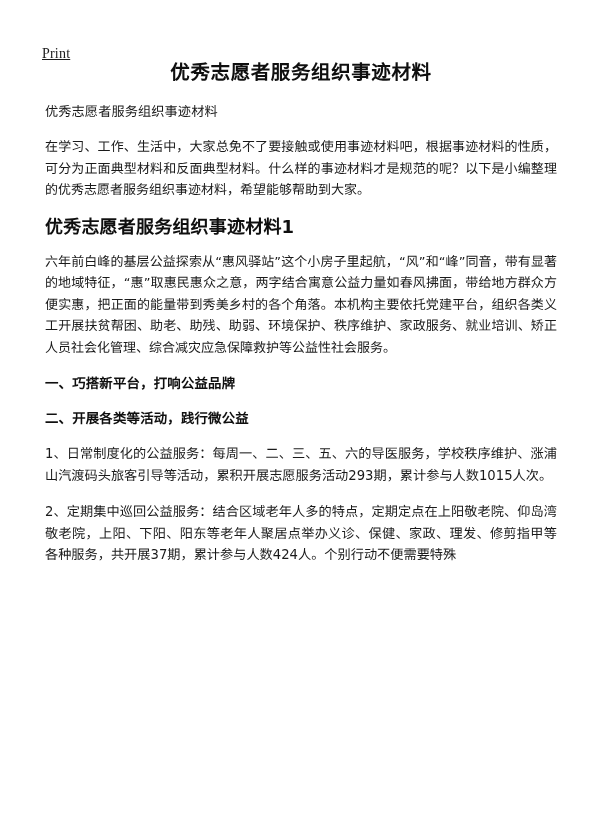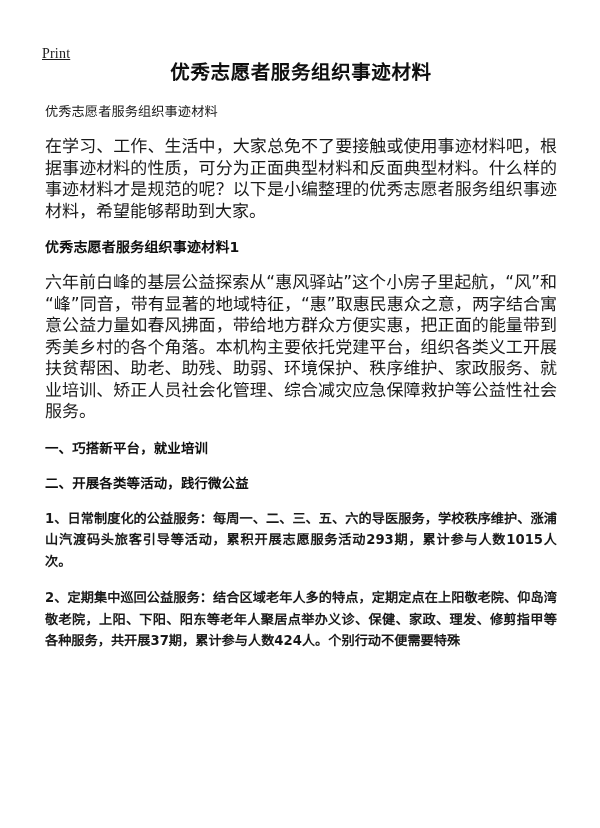--- a/index.html
+++ b/index.html
@@ -57,55 +57,54 @@
 
   .subtitle {
     font-size: 13.2px;
     line-height: 20px;
     margin: 0 0 14px 0;
     letter-spacing: .1px;
     color: #1a1a1a;
   }
 
   p.para {
-    font-size: 17px;
+    font-size: 13px;
     line-height: 21.5px;
     margin: 0 0 15px 0;
     text-align: justify;
     text-justify: inter-ideograph;
     letter-spacing: 0;
     color: #1a1a1a;
   }
 
   h2.heading {
     font-size: 13.4px;
     line-height: 21px;
     font-weight: 700;
     margin: 0 0 14px 0;
     letter-spacing: .2px;
     color: #0f0f0f;
   }
 
   h3.sub-heading {
-    font-size: 14px;
+    font-size: 18px;
     line-height: 21px;
     font-weight: 700;
     margin: 0 0 14px 0;
     letter-spacing: .2px;
     color: #0f0f0f;
   }
 
   p.list-item {
     font-size: 13.2px;
     line-height: 21.5px;
     margin: 0 0 15px 0;
     text-align: justify;
     text-justify: inter-ideograph;
     color: #1a1a1a;
-    font-weight: bold;
   }
 </style>
 </head>
 <body>
 
 <div class="page">
 
   <a class="print-link">Print</a>
 
   <article class="doc">
@@ -113,21 +112,21 @@
     <h1 class="doc-title">优秀志愿者服务组织事迹材料</h1>
 
     <div class="subtitle">优秀志愿者服务组织事迹材料</div>
 
     <p class="para">在学习、工作、生活中，大家总免不了要接触或使用事迹材料吧，根据事迹材料的性质，可分为正面典型材料和反面典型材料。什么样的事迹材料才是规范的呢？以下是小编整理的优秀志愿者服务组织事迹材料，希望能够帮助到大家。</p>
 
     <h3 class="sub-heading">优秀志愿者服务组织事迹材料1</h3>
 
     <p class="para">六年前白峰的基层公益探索从“惠风驿站”这个小房子里起航，“风”和“峰”同音，带有显著的地域特征，“惠”取惠民惠众之意，两字结合寓意公益力量如春风拂面，带给地方群众方便实惠，把正面的能量带到秀美乡村的各个角落。本机构主要依托党建平台，组织各类义工开展扶贫帮困、助老、助残、助弱、环境保护、秩序维护、家政服务、就业培训、矫正人员社会化管理、综合减灾应急保障救护等公益性社会服务。</p>
 
-    <h2 class="heading">一、巧搭新平台，就业培训</h2>
+    <h2 class="heading">一、巧搭新平台，打响公益品牌</h2>
 
 
     <h2 class="heading">二、开展各类等活动，践行微公益</h2>
 
 
     <p class="list-item">1、日常制度化的公益服务：每周一、二、三、五、六的导医服务，学校秩序维护、涨浦山汽渡码头旅客引导等活动，累积开展志愿服务活动293期，累计参与人数1015人次。</p>
 
     <p class="list-item">2、定期集中巡回公益服务：结合区域老年人多的特点，定期定点在上阳敬老院、仰岛湾敬老院，上阳、下阳、阳东等老年人聚居点举办义诊、保健、家政、理发、修剪指甲等各种服务，共开展37期，累计参与人数424人。个别行动不便需要特殊</p>
 
   </article>

